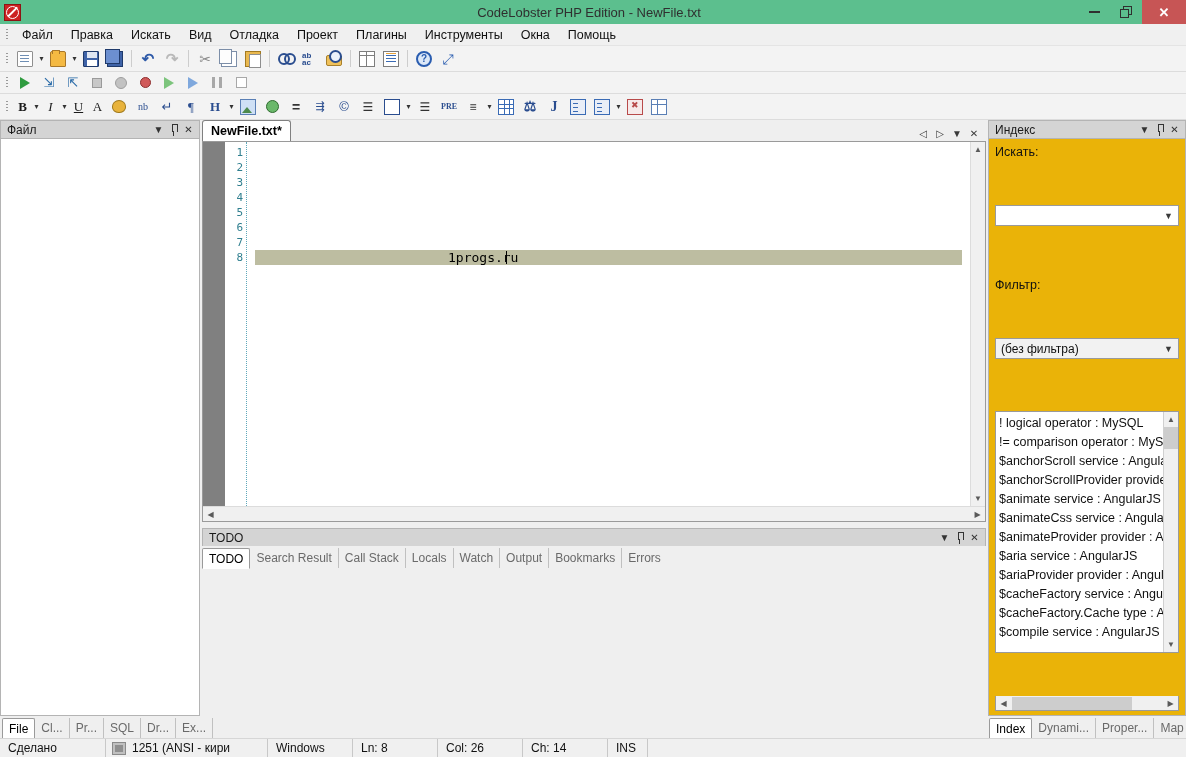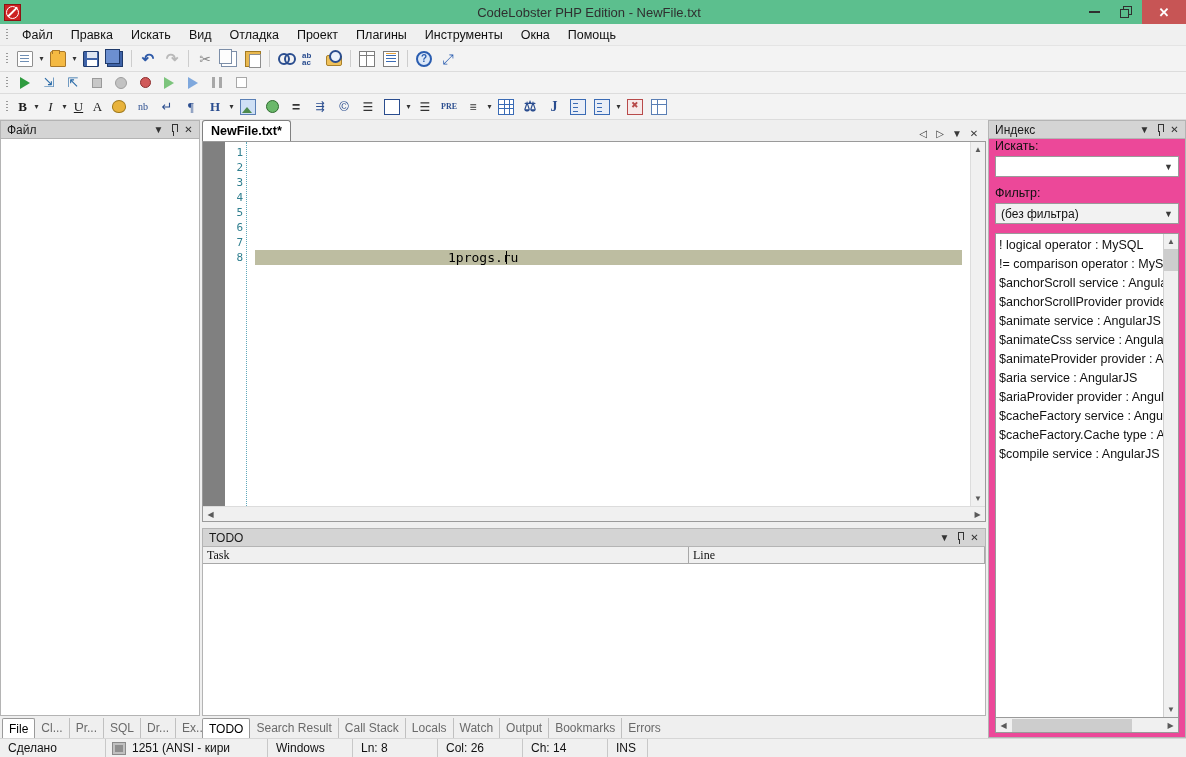--- a/index.html
+++ b/index.html
@@ -453,25 +453,26 @@
 
   
   .rightpanel {
     width: 198px;
     flex: 0 0 198px;
     display: flex; flex-direction: column;
     background: #efefef;
   }
   .right-body {
     flex: 1 1 auto;
-    background: #ec4899;
+    background: #eab308;
     border: 1px solid #b4b4b4;
-    padding: 0 6px 4px 6px;
+    padding: 6px 6px 4px 6px;
     display: flex; flex-direction: column;
     min-height: 0;
+    gap: 43px;
   }
   .fld-label { font-size: 12.5px; color: #111; margin-bottom: 3px; }
   .combo {
     height: 21px;
     background: #fff;
     border: 1px solid #9a9a9a;
     display: flex; align-items: center;
     padding: 0 2px 0 5px;
     font-size: 12px;
     color: #111;
@@ -850,26 +851,20 @@
       <div class="todo-panel">
         <div class="panel-title">
           <span>TODO</span>
           <span class="sp"></span>
           <span class="ptbtn">▼</span>
           <span class="ptbtn">
               <span class="pin"></span>
             </span>
           <span class="ptbtn">✕</span>
         </div>
-        <div class="todo-body">
-          <div class="todo-head">
-            <div class="th task">Task</div>
-            <div class="th line">Line</div>
-          </div>
-        </div>
         <div class="bottom-tabs">
           <div class="vtab active">TODO</div>
           <div class="vtab">Search Result</div>
           <div class="vtab">Call Stack</div>
           <div class="vtab">Locals</div>
           <div class="vtab">Watch</div>
           <div class="vtab">Output</div>
           <div class="vtab">Bookmarks</div>
           <div class="vtab" style="border-right:none">Errors</div>
         </div>
@@ -919,20 +914,26 @@
             <div class="sc-arrow">▼</div>
           </div>
         </div>
         <div class="idx-hscroll">
           <div class="hs-arrow">◀</div>
           <div class="idx-hthumb"></div>
           <div class="hs-track"></div>
           <div class="hs-arrow">▶</div>
         </div>
       </div>
+      <div class="right-tabs">
+        <div class="vtab active">Index</div>
+        <div class="vtab">Dynami...</div>
+        <div class="vtab">Proper...</div>
+        <div class="vtab" style="border-right:none">Map</div>
+      </div>
     </div>
   </div>
 
   <div class="statusbar">
     <div class="sb-cell" style="width:105px;flex:0 0 105px;">Сделано</div>
     <div class="sb-cell" style="width:130px;flex:0 0 130px;padding-left:4px;">
       <span class="sb-icon"></span>
       <span>1251 (ANSI - кири</span>
     </div>
     <div class="sb-cell" style="width:85px;flex:0 0 85px;margin-left:32px;">Windows</div>

